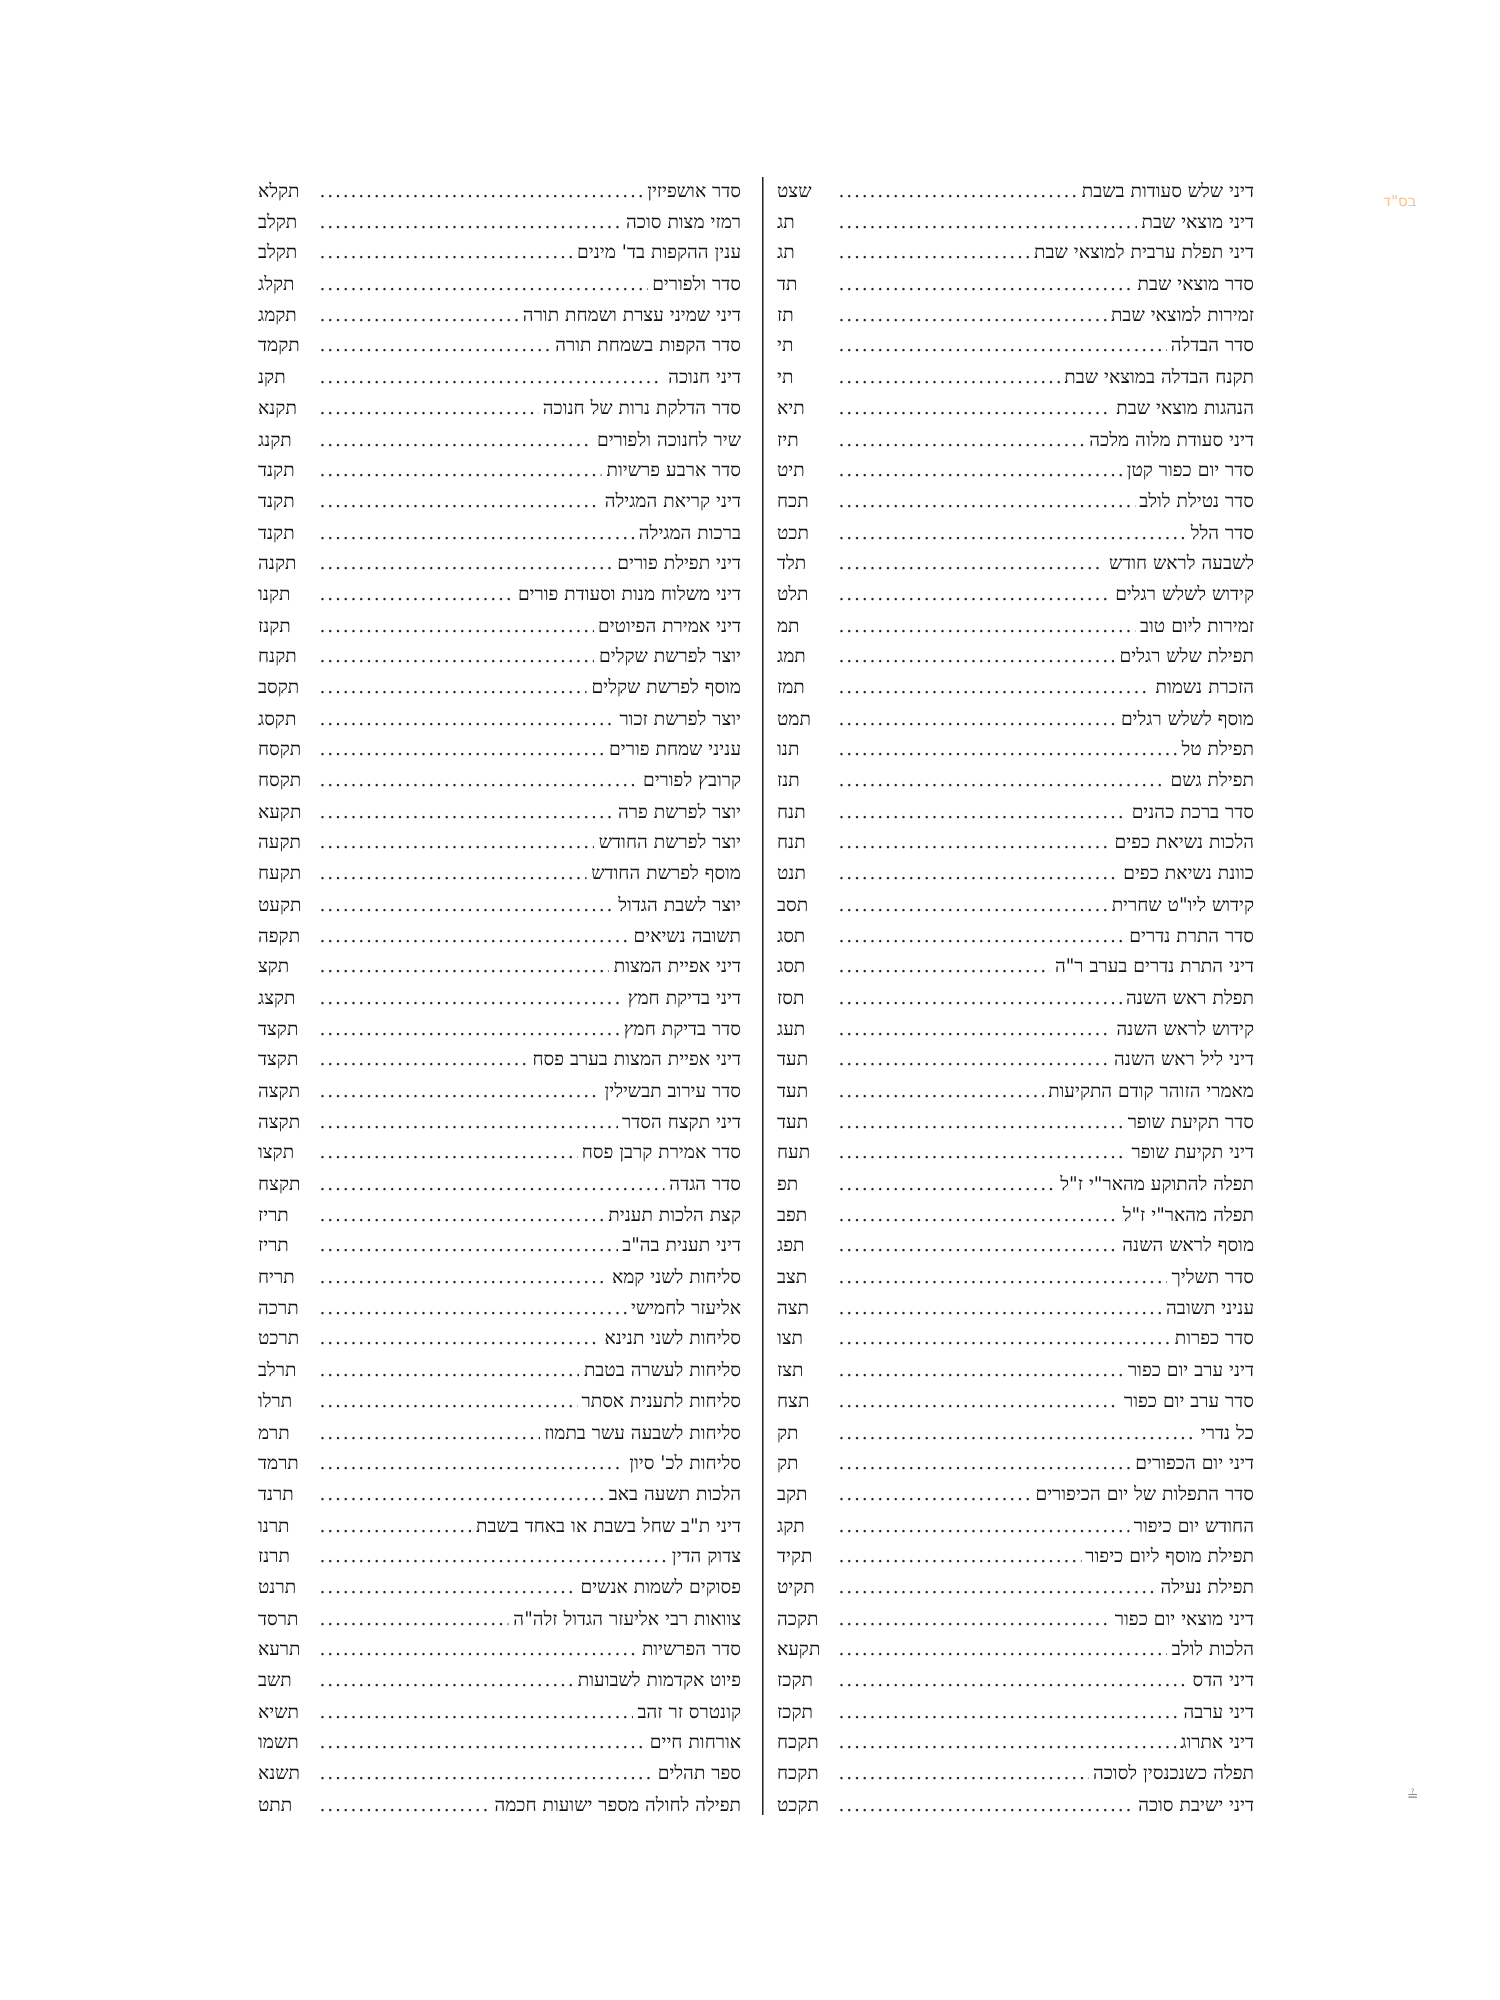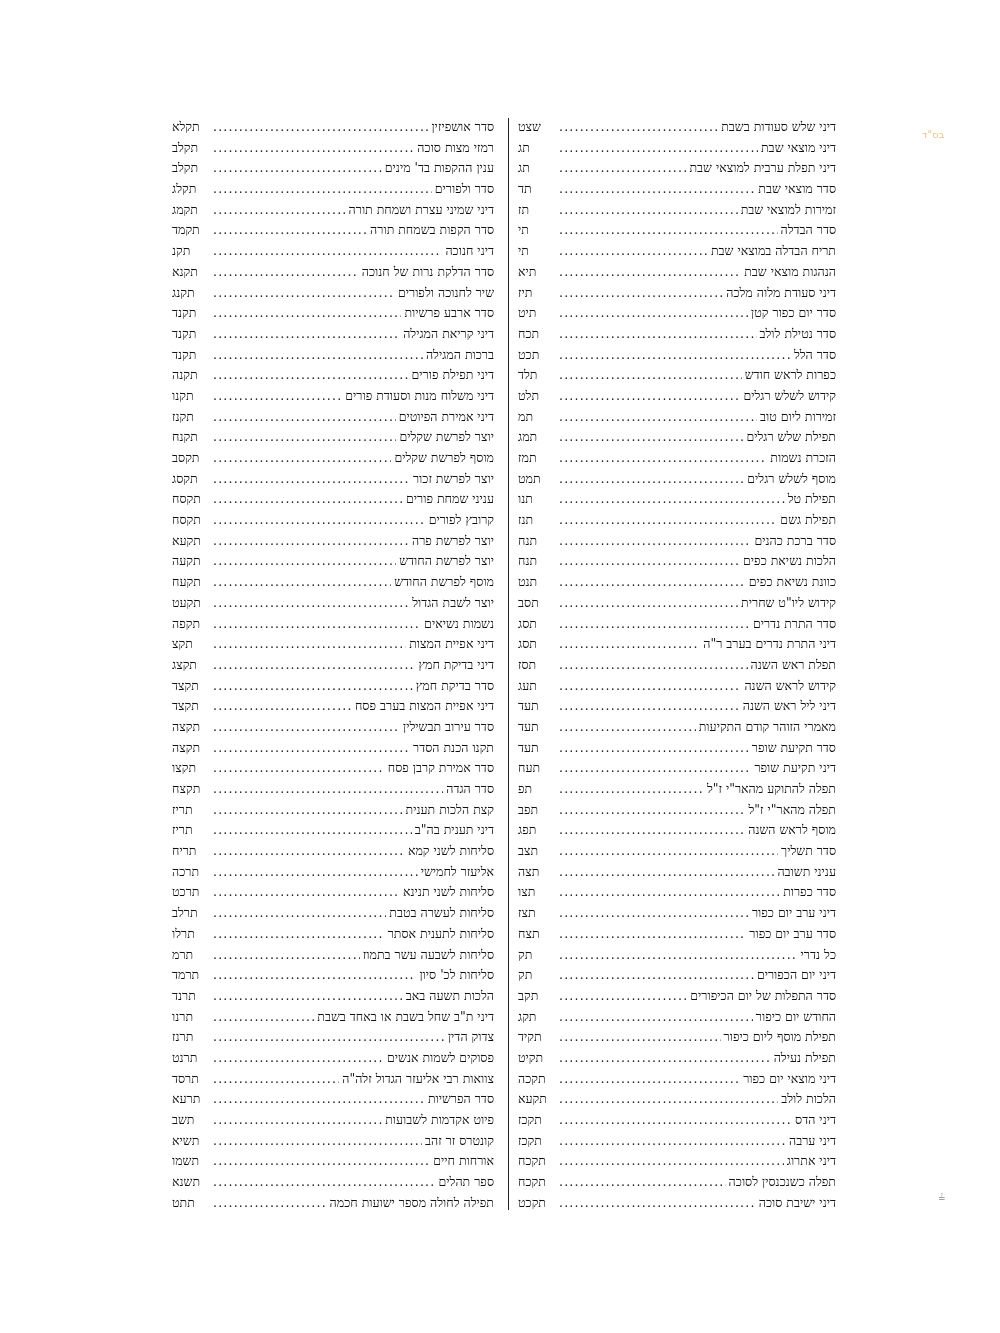--- a/index.html
+++ b/index.html
@@ -52,21 +52,21 @@
       <span class="title">זמירות למוצאי שבת</span>
       <span class="dots"></span>
       <span class="page">תז</span>
     </div>
     <div class="row">
       <span class="title">סדר הבדלה</span>
       <span class="dots"></span>
       <span class="page">תי</span>
     </div>
     <div class="row">
-      <span class="title">תריח הבדלה במוצאי שבת</span>
+      <span class="title">תקנח הבדלה במוצאי שבת</span>
       <span class="dots"></span>
       <span class="page">תי</span>
     </div>
     <div class="row">
       <span class="title">הנהגות מוצאי שבת</span>
       <span class="dots"></span>
       <span class="page">תיא</span>
     </div>
     <div class="row">
       <span class="title">דיני סעודת מלוה מלכה</span>
@@ -82,21 +82,21 @@
       <span class="title">סדר נטילת לולב</span>
       <span class="dots"></span>
       <span class="page">תכח</span>
     </div>
     <div class="row">
       <span class="title">סדר הלל</span>
       <span class="dots"></span>
       <span class="page">תכט</span>
     </div>
     <div class="row">
-      <span class="title">כפרות לראש חודש</span>
+      <span class="title">לשבעה לראש חודש</span>
       <span class="dots"></span>
       <span class="page">תלד</span>
     </div>
     <div class="row">
       <span class="title">קידוש לשלש רגלים</span>
       <span class="dots"></span>
       <span class="page">תלט</span>
     </div>
     <div class="row">
       <span class="title">זמירות ליום טוב</span>
@@ -409,21 +409,21 @@
       <span class="title">מוסף לפרשת החודש</span>
       <span class="dots"></span>
       <span class="page">תקעח</span>
     </div>
     <div class="row">
       <span class="title">יוצר לשבת הגדול</span>
       <span class="dots"></span>
       <span class="page">תקעט</span>
     </div>
     <div class="row">
-      <span class="title">נשמות נשיאים</span>
+      <span class="title">תשובה נשיאים</span>
       <span class="dots"></span>
       <span class="page">תקפה</span>
     </div>
     <div class="row">
       <span class="title">דיני אפיית המצות</span>
       <span class="dots"></span>
       <span class="page">תקצ</span>
     </div>
     <div class="row">
       <span class="title">דיני בדיקת חמץ</span>
@@ -439,21 +439,21 @@
       <span class="title">דיני אפיית המצות בערב פסח</span>
       <span class="dots"></span>
       <span class="page">תקצד</span>
     </div>
     <div class="row">
       <span class="title">סדר עירוב תבשילין</span>
       <span class="dots"></span>
       <span class="page">תקצה</span>
     </div>
     <div class="row">
-      <span class="title">תקנו הכנת הסדר</span>
+      <span class="title">דיני תקצח הסדר</span>
       <span class="dots"></span>
       <span class="page">תקצה</span>
     </div>
     <div class="row">
       <span class="title">סדר אמירת קרבן פסח</span>
       <span class="dots"></span>
       <span class="page">תקצו</span>
     </div>
     <div class="row">
       <span class="title">סדר הגדה</span>

